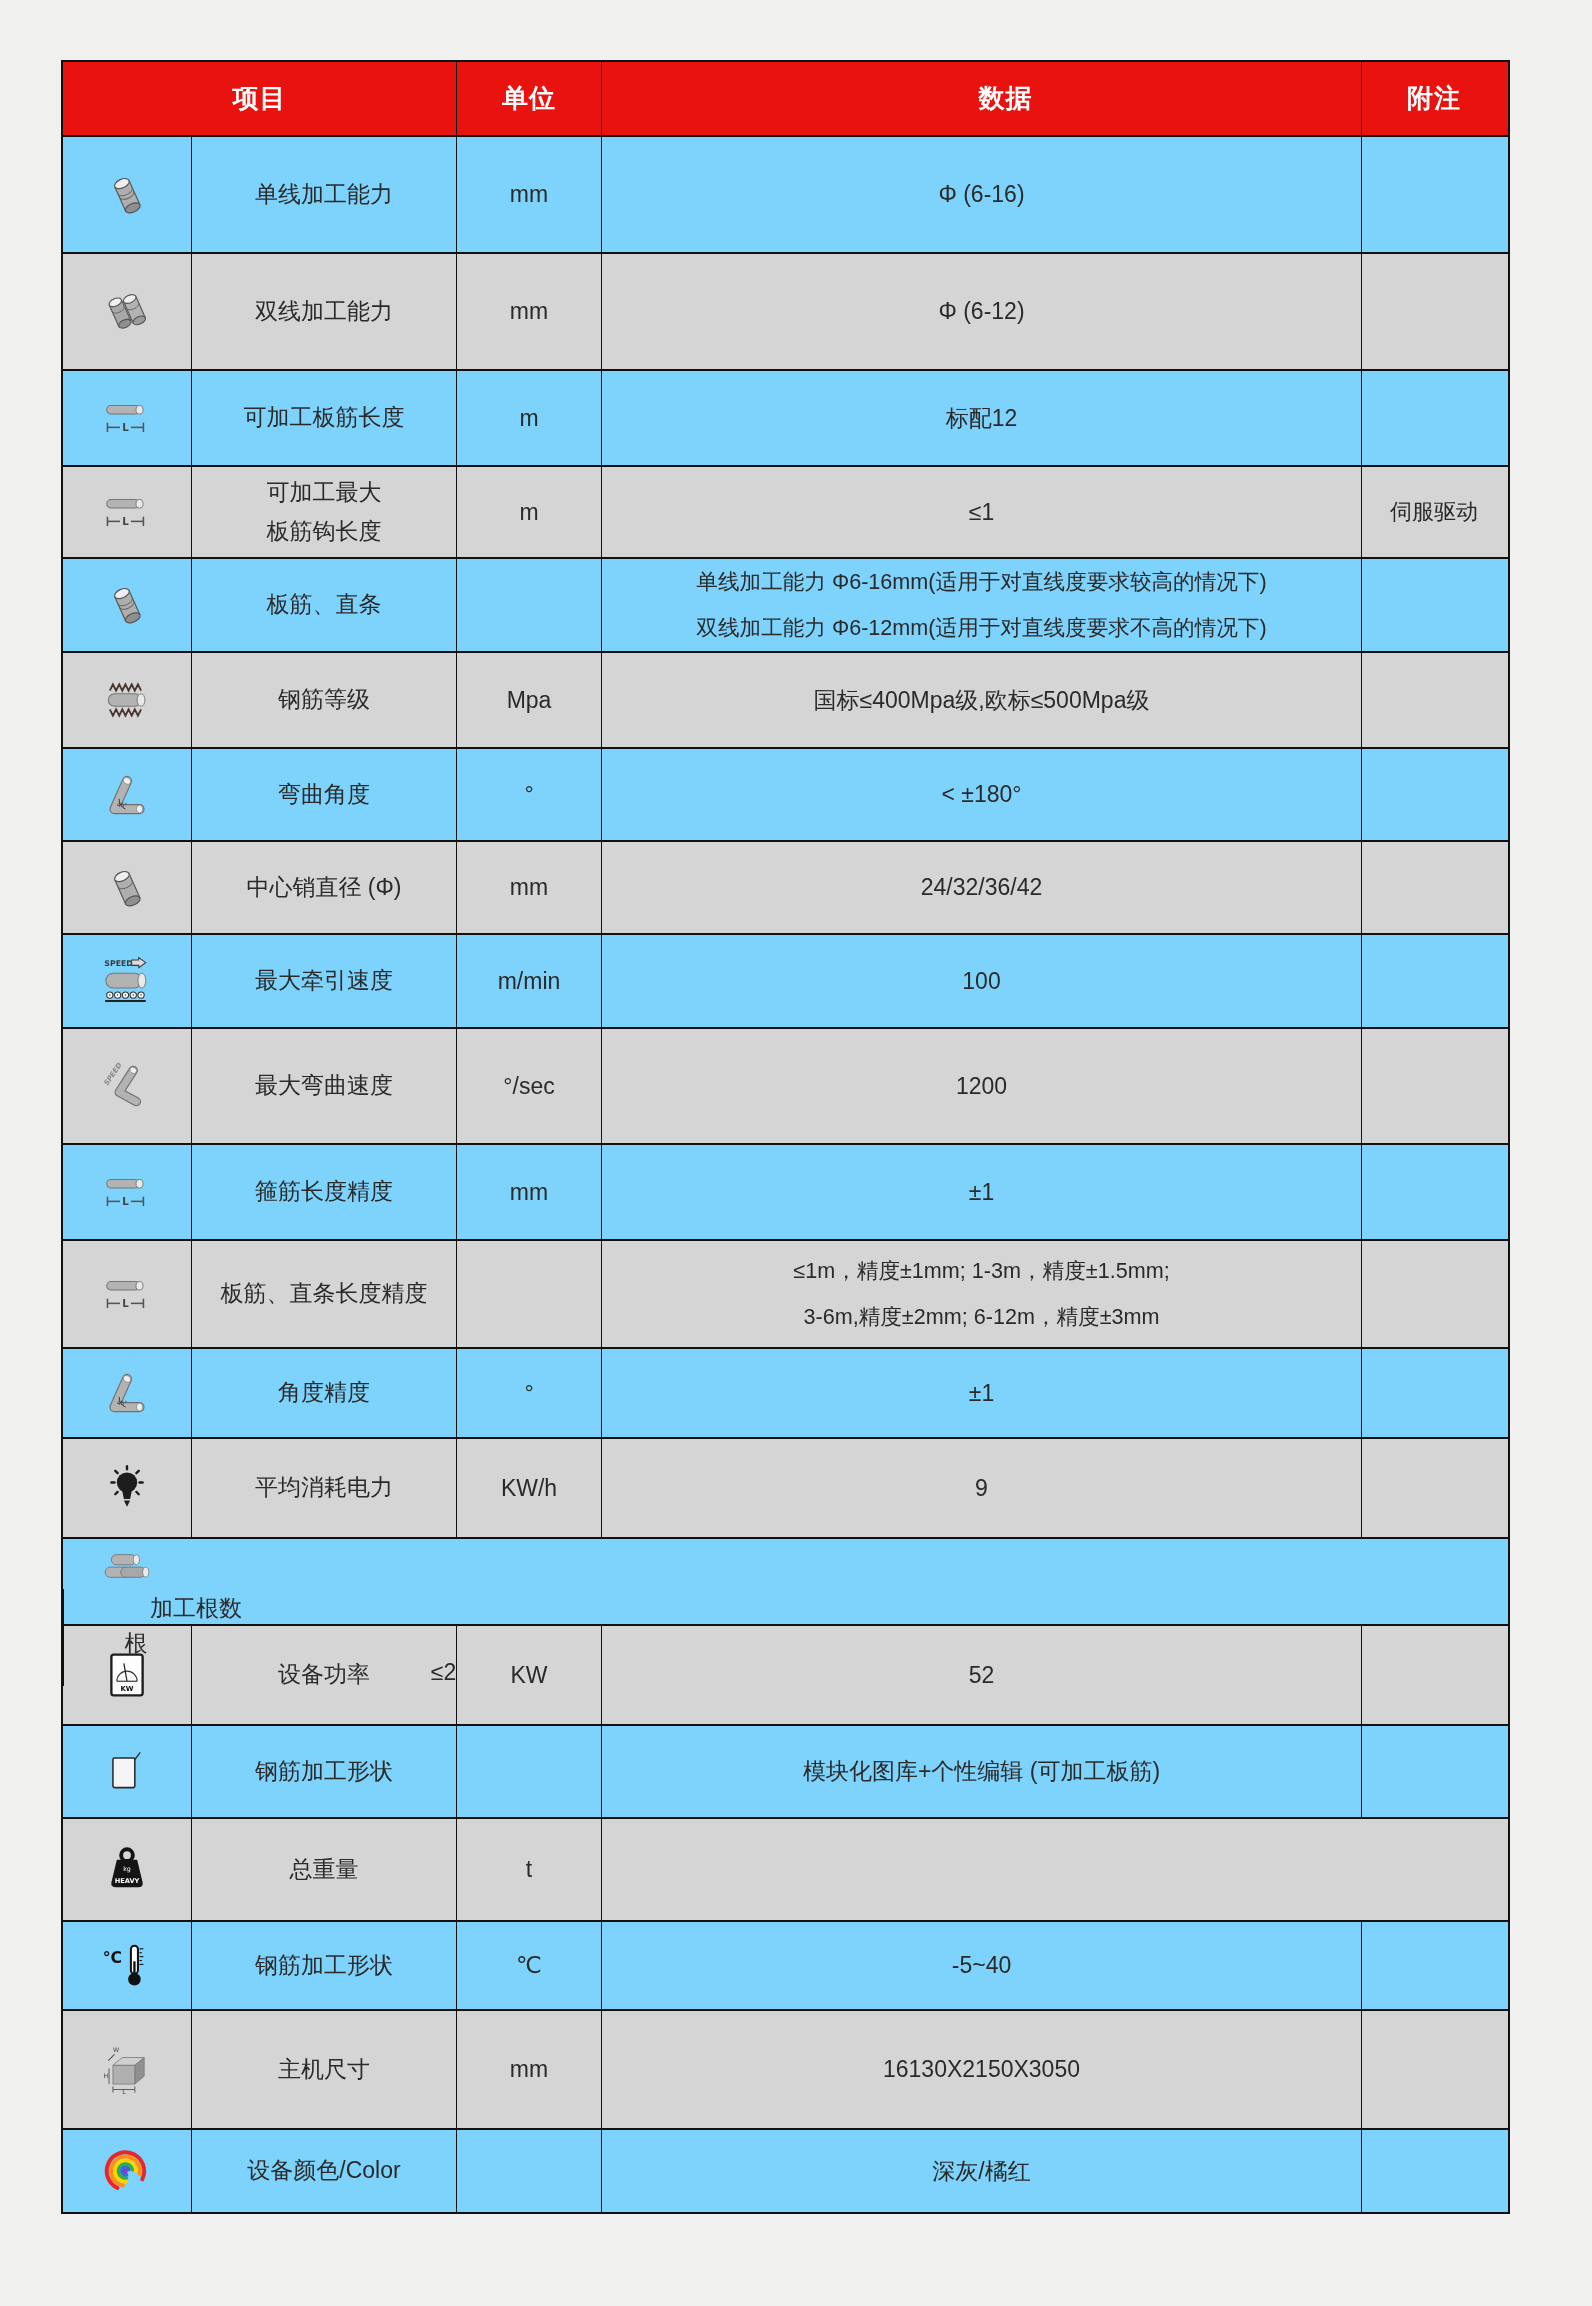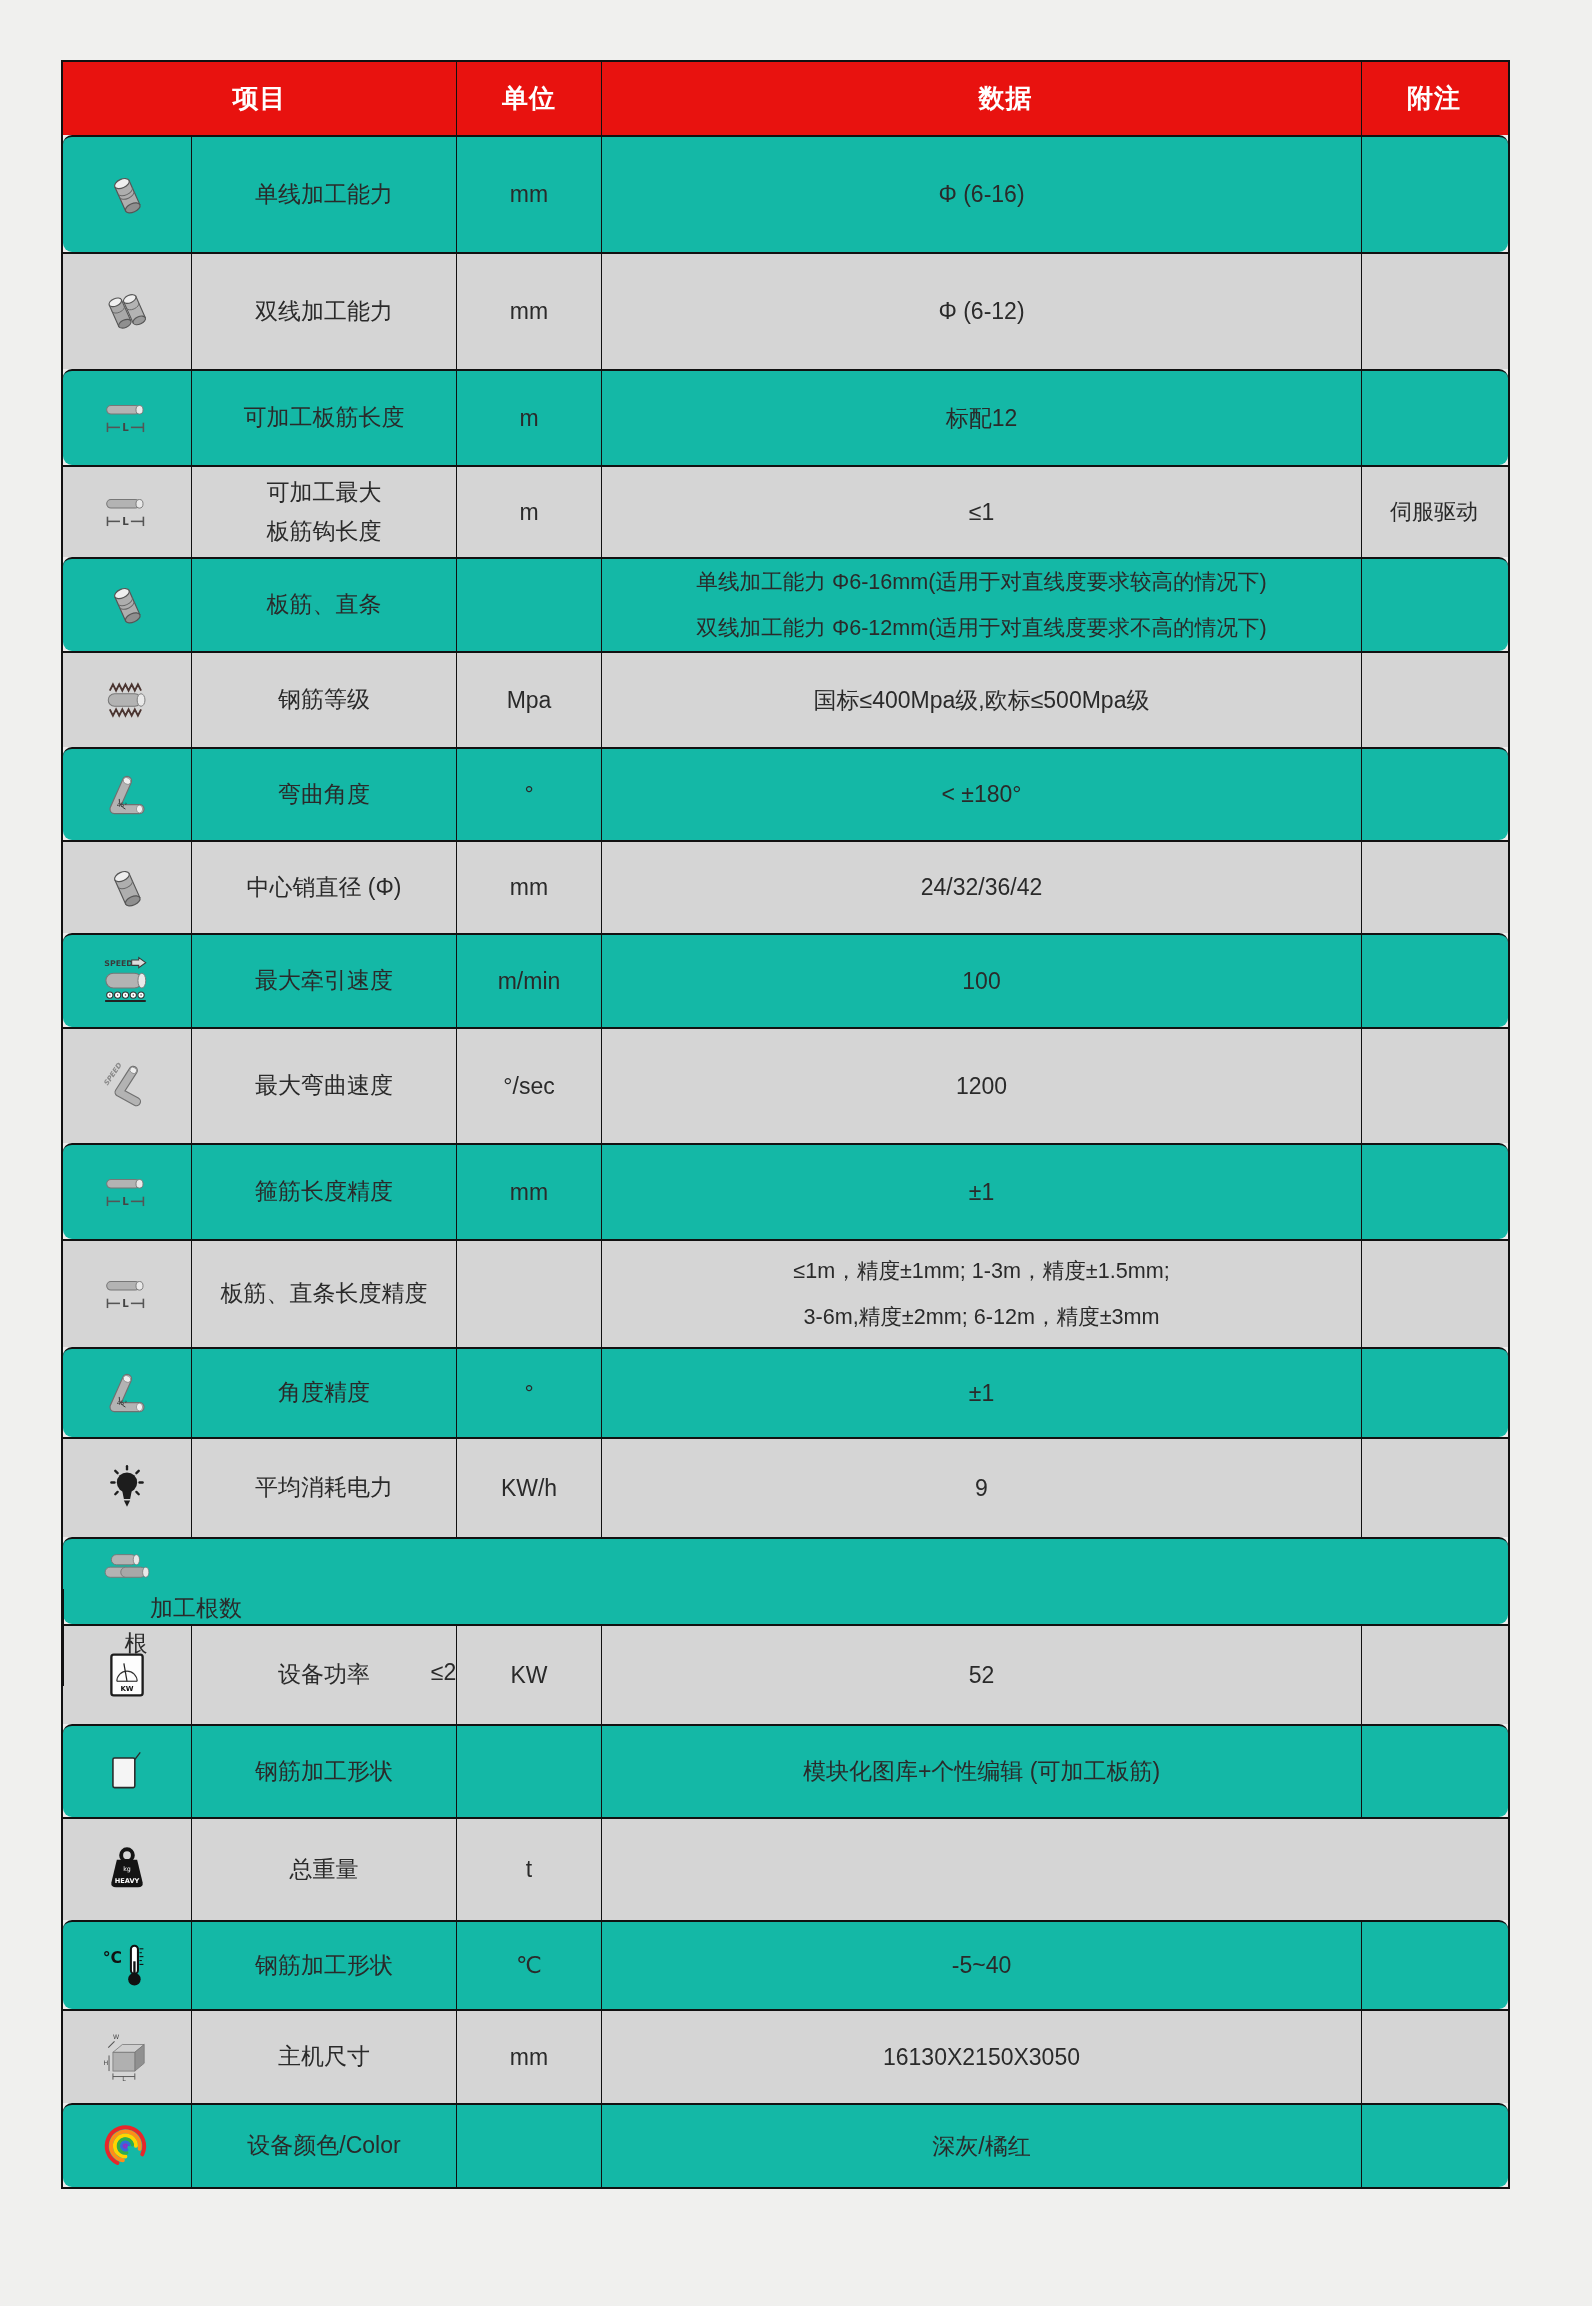--- a/index.html
+++ b/index.html
@@ -9,21 +9,21 @@
               border:2.9px solid #111;background:#ededed;}
   .thead{display:flex;height:73px;box-sizing:border-box;}
   .th{display:flex;align-items:center;justify-content:center;box-sizing:border-box;
       color:#fff;font-size:26px;font-weight:bold;letter-spacing:1px;}
   .th-item{width:393px;}
   .th-unit{width:145px;}
   .th-data{width:760px;padding-left:48px;}
   .th-note{width:145px;}
   .bl{border-left:1.9px solid #111;}
   .tr{display:flex;box-sizing:border-box;border-top:2.9px solid #111;}
-  .tr.light{background:#14b8a6;border-radius:9px;}
+  .tr.light{background:#7dd3fc;}
   .tr.dark{background:#d5d5d5;}
   .td{display:flex;align-items:center;justify-content:center;box-sizing:border-box;
       text-align:center;font-size:23px;color:#2a2a2a;}
   .td-icon{width:128px;}
   .td-item{width:265px;white-space:pre-line;line-height:1.7;padding:0 3.8px;}
   .td-unit{width:145px;}
   .td-data{width:760px;white-space:pre-line;padding:0 21px;}
   .td-data.multi{font-size:21.6px;line-height:2.15;}
   .td-note{width:145px;font-size:22px;}
   .icon-wrap{display:flex;align-items:center;justify-content:center;width:100%;height:100%;}
@@ -402,21 +402,21 @@
                   <line x1="48" y1="30" x2="53" y2="30"></line>
                 </g>
               </svg>
             </span>
     </div>
     <div class="td td-item bl">钢筋加工形状</div>
     <div class="td td-unit bl">℃</div>
     <div class="td td-data bl">-5~40</div>
     <div class="td td-note bl"></div>
   </div>
-        <div class="tr dark" style="height: 94px;">
+        <div class="tr dark" style="height: 119px;">
     <div class="td td-icon">
       <span class="icon-wrap">
               <svg viewBox="0 0 64 64" width="50" height="50" style="font-size:24px">
                 <polygon points="14,26 26,16 54,16 42,26" fill="#cfcfcf" stroke="#777" stroke-width="1"></polygon>
                 <polygon points="42,26 54,16 54,40 42,50" fill="#909090" stroke="#777" stroke-width="1"></polygon>
                 <rect x="14" y="26" width="28" height="24" fill="#b0b0b0" stroke="#777" stroke-width="1"></rect>
                 <line x1="8" y1="20" x2="16" y2="12" stroke="#555" stroke-width="1.4"></line>
                 <text x="14" y="9" font-size="8" fill="#444" font-family="DejaVu Sans, sans-serif">W</text>
                 <text x="2" y="42" font-size="8" fill="#444" font-family="DejaVu Sans, sans-serif">H</text>
                 <line x1="9" y1="30" x2="9" y2="50" stroke="#555" stroke-width="1.2"></line>

